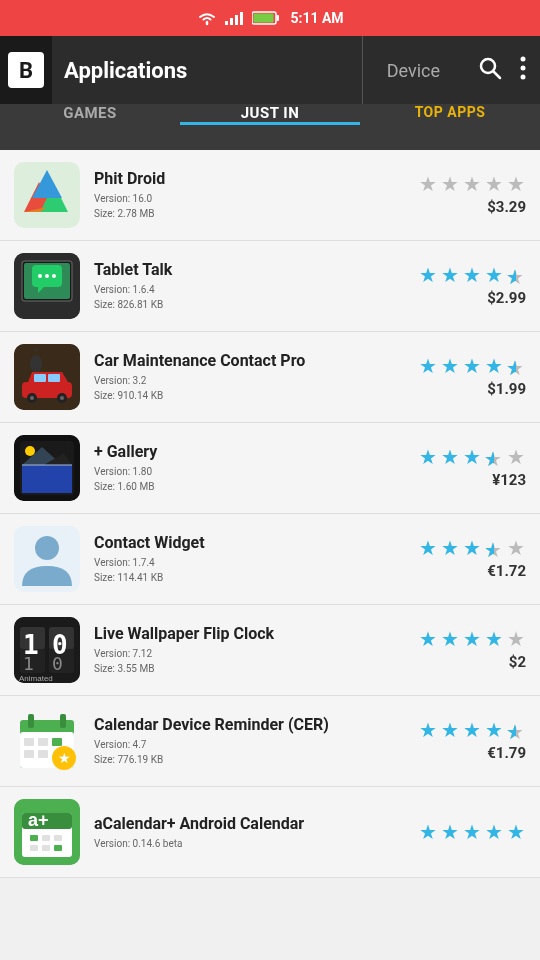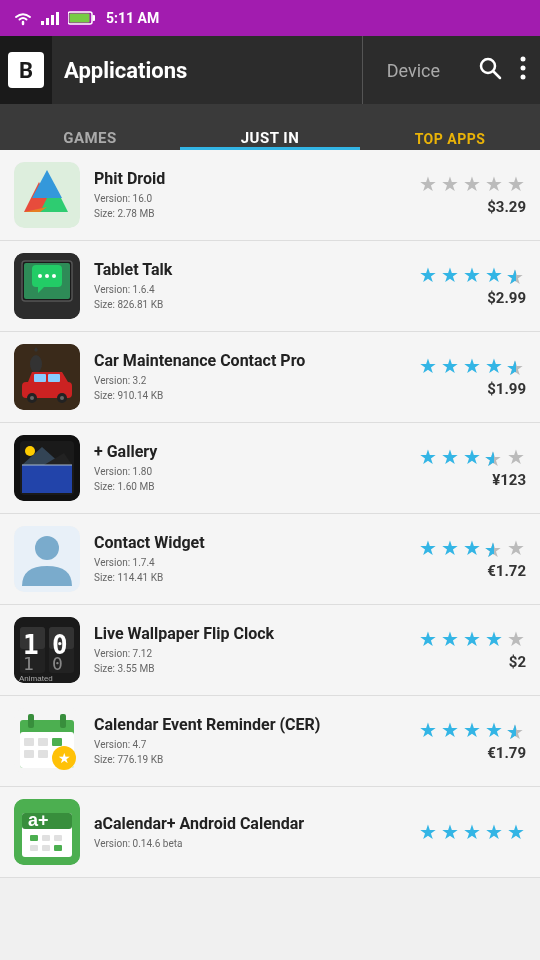--- a/index.html
+++ b/index.html
@@ -6,25 +6,25 @@
     body {
       width: 540px;
       height: 960px;
       font-family: 'Roboto', Arial, sans-serif;
       background: #e8e8e8;
       overflow: hidden;
     }
 
     
     .status-bar {
-      background: #a21caf;
+      background: #ef4444;
       height: 36px;
       display: flex;
       align-items: center;
-      justify-content: flex-start;
+      justify-content: center;
       padding: 0 12px;
       gap: 8px;
     }
     .status-icons {
       display: flex;
       align-items: center;
       gap: 6px;
     }
     .status-time {
       color: white;
@@ -85,21 +85,21 @@
     .nav-icon {
       color: white;
       font-size: 22px;
     }
 
     
     .tab-bar {
       background: #3a3a3a;
       height: 46px;
       display: flex;
-      align-items: flex-end;
+      align-items: flex-start;
     }
     .tab {
       flex: 1;
       display: flex;
       align-items: center;
       justify-content: center;
       color: #aaa;
       font-size: 15px;
       font-weight: bold;
       letter-spacing: 0.5px;
@@ -471,21 +471,21 @@
         <text x="44" y="55" font-family="Arial" font-size="14" fill="white">★</text>
 
         <rect x="10" y="30" width="10" height="8" rx="1" fill="#e0e0e0"></rect>
         <rect x="24" y="30" width="10" height="8" rx="1" fill="#e0e0e0"></rect>
         <rect x="38" y="30" width="10" height="8" rx="1" fill="#4CAF50"></rect>
         <rect x="10" y="42" width="10" height="8" rx="1" fill="#e0e0e0"></rect>
         <rect x="24" y="42" width="10" height="8" rx="1" fill="#e0e0e0"></rect>
       </svg>
     </div>
     <div class="app-info">
-      <div class="app-name">Calendar Event Reminder (CER)</div>
+      <div class="app-name">Calendar Device Reminder (CER)</div>
       <div class="app-meta">Version: 4.7</div>
       <div class="app-meta">Size: 776.19 KB</div>
     </div>
     <div class="app-rating">
       <div class="stars">
           <span class="star" style="color:#33b5e5;font-size:20px;">★</span>
           <span class="star" style="color:#33b5e5;font-size:20px;">★</span>
           <span class="star" style="color:#33b5e5;font-size:20px;">★</span>
           <span class="star" style="color:#33b5e5;font-size:20px;">★</span>
           <span class="star" style="color:#33b5e5;font-size:20px;position:relative;display:inline-block;">

